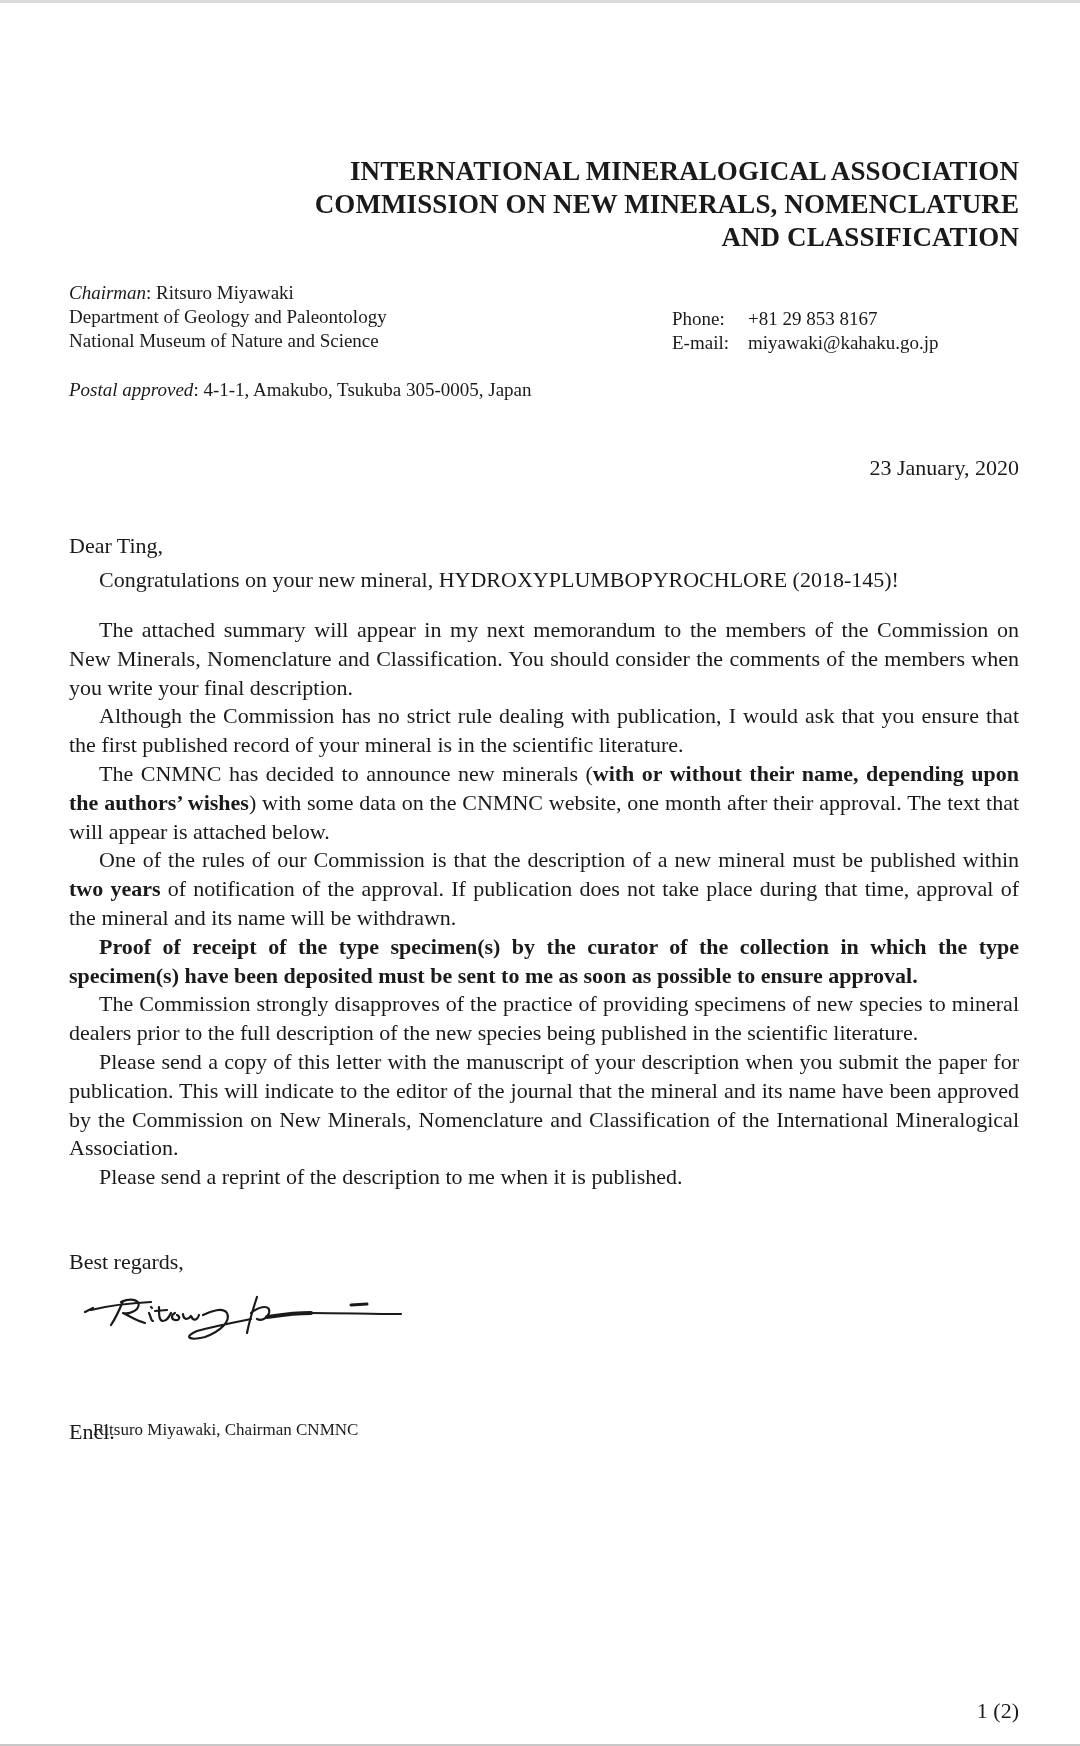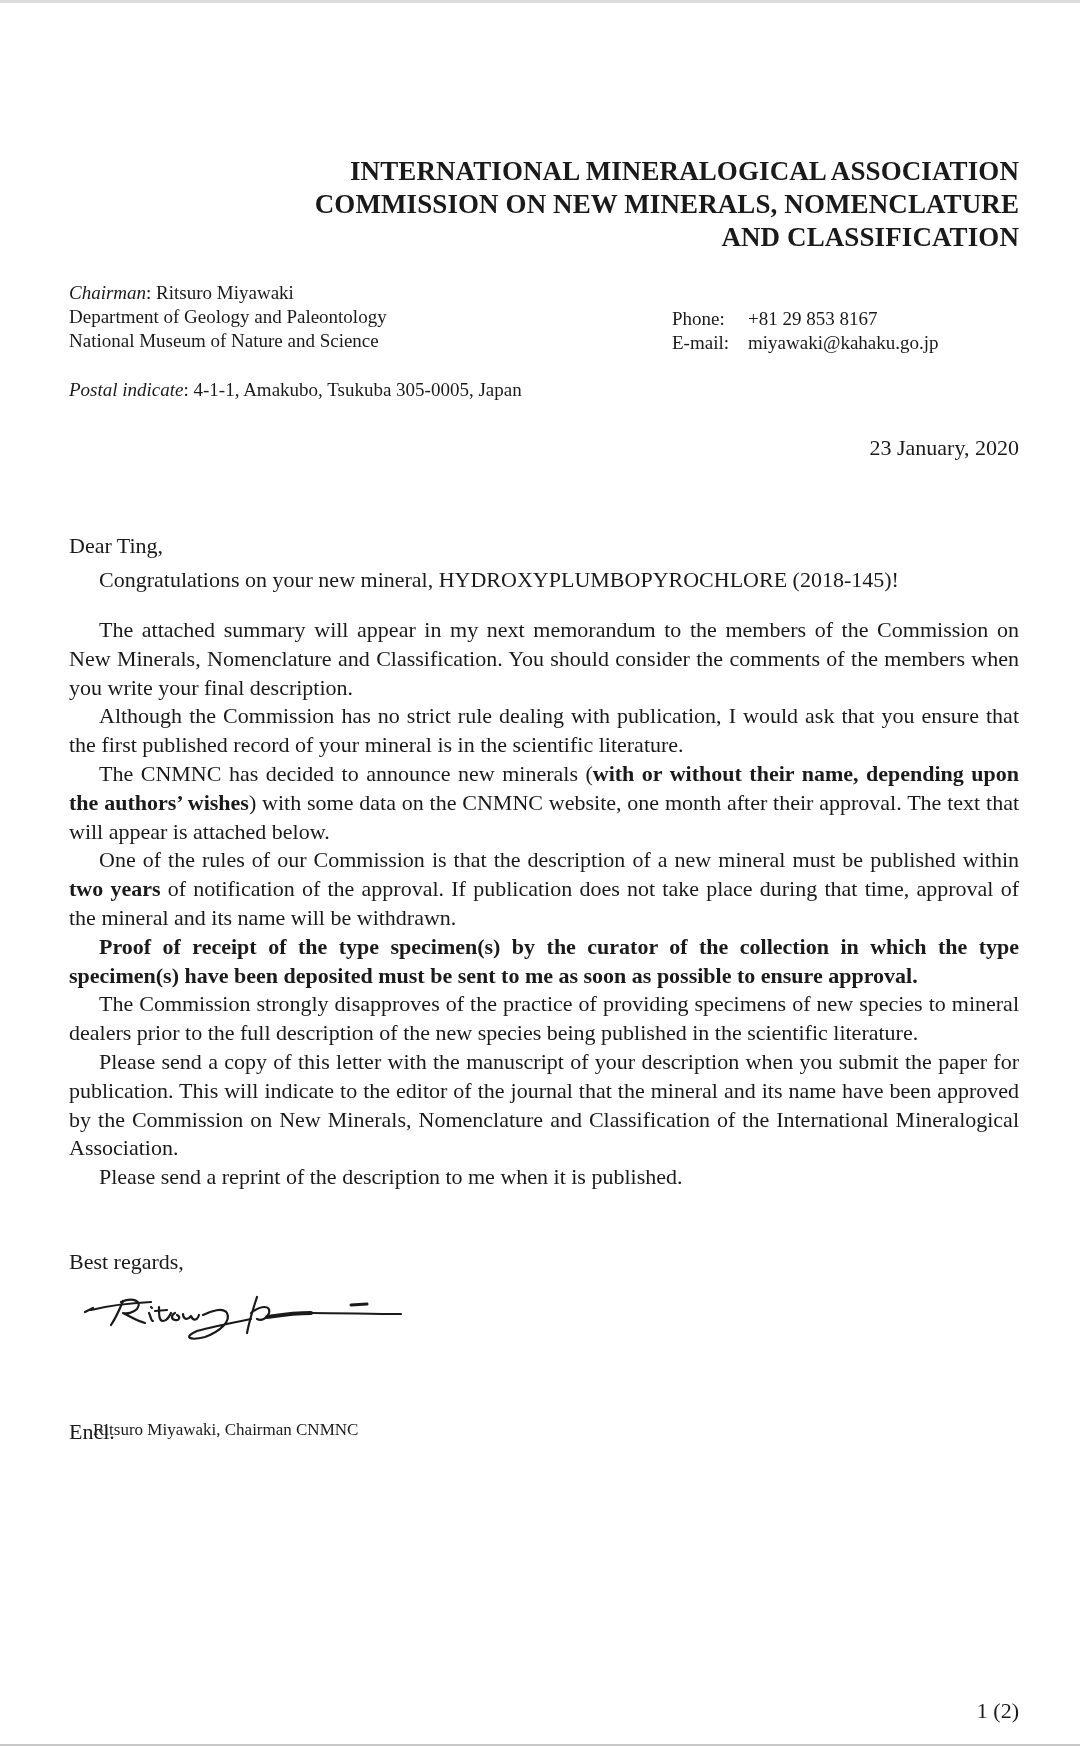--- a/index.html
+++ b/index.html
@@ -68,21 +68,21 @@
       top: 378px;
       left: 0;
       font-size: 19px;
       line-height: 24px;
       white-space: nowrap;
     }
     em { font-style: italic; }
 
     .date {
       position: absolute;
-      top: 434px;
+      top: 454px;
       right: 0;
       font-size: 22px;
       line-height: 28px;
       white-space: nowrap;
     }
     .salutation {
       position: absolute;
       top: 532px;
       left: 0;
       font-size: 22px;
@@ -169,21 +169,21 @@
     <div><em>Chairman</em><span>: Ritsuro Miyawaki</span></div>
     <div>Department of Geology and Paleontology</div>
     <div>National Museum of Nature and Science</div>
   </div>
 
   <div class="contact-right">
     <div class="row"><span class="lbl">Phone:</span><span>+81 29 853 8167</span></div>
     <div class="row"><span class="lbl">E-mail:</span><span>miyawaki@kahaku.go.jp</span></div>
   </div>
 
-  <div class="postal"><em>Postal indicate</em><span>: 4-1-1, Amakubo, Tsukuba 305-0005, Japan</span></div>
+  <div class="postal"><em>Postal approved</em><span>: 4-1-1, Amakubo, Tsukuba 305-0005, Japan</span></div>
 
   <div class="date">23 January, 2020</div>
 
   <div class="salutation">Dear Ting,</div>
 
   <div class="congrats">Congratulations on your new mineral, HYDROXYPLUMBOPYROCHLORE (2018-145)!</div>
 
   <div class="body-text">
     <p>The attached summary will appear in my next memorandum to the members of the Commission on New Minerals, Nomenclature and Classification. You should consider the comments of the members when you write your final description.</p>
     <p>Although the Commission has no strict rule dealing with publication, I would ask that you ensure that the first published record of your mineral is in the scientific literature.</p>

